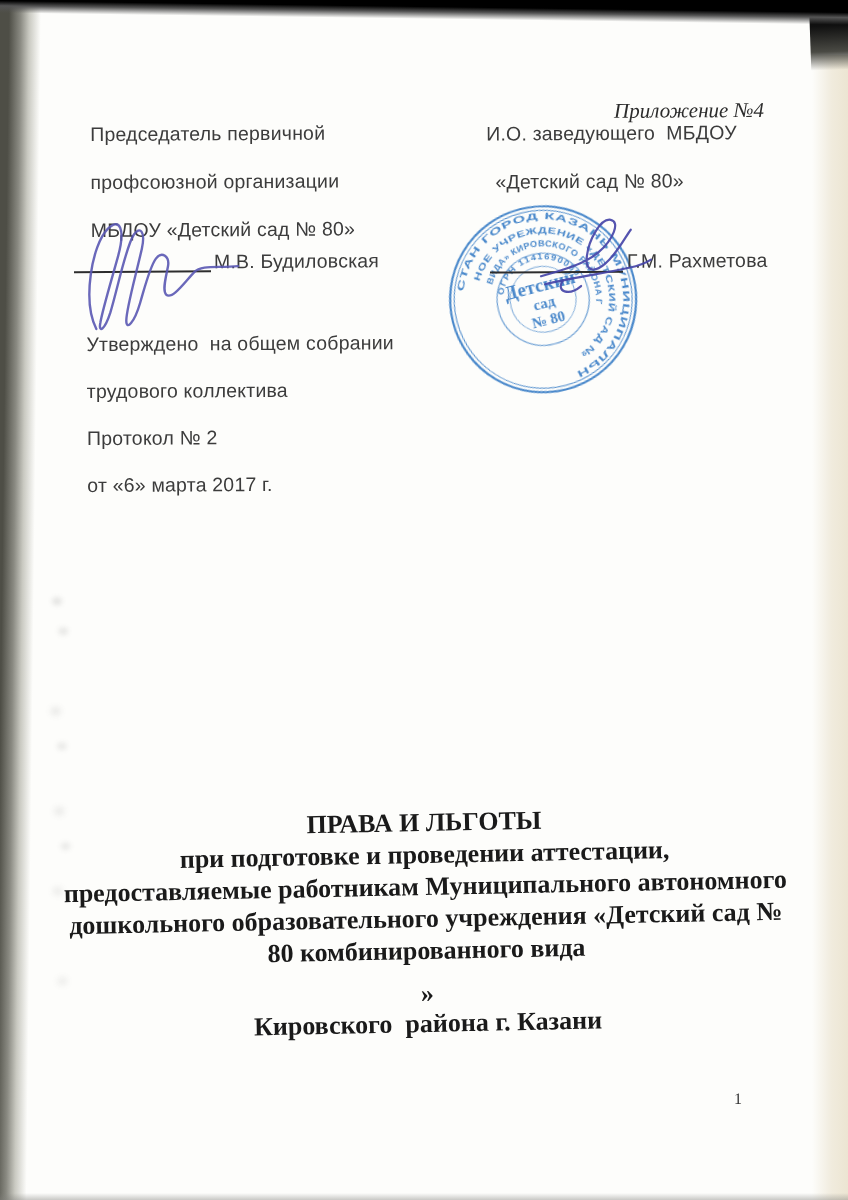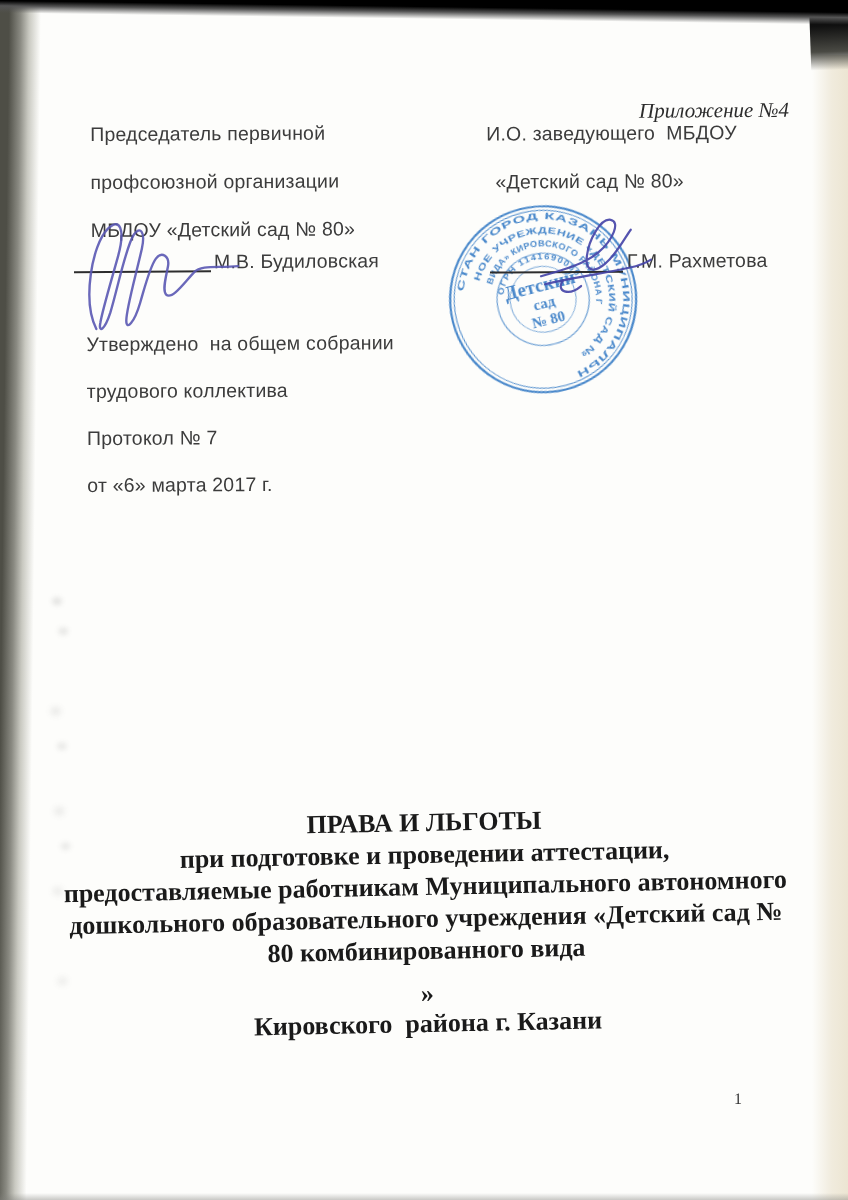--- a/index.html
+++ b/index.html
@@ -5,21 +5,21 @@
   :root{
     --paper:#fdfdfb; --text:#3c3c3c; --title_text:#1a1a1a;
     --stamp_blue:#3b7fc7; --ink_blue:#5a58b2; --ink_blue_dark:#4745a8; --line_black:#2d2d2d;
   }
   *{margin:0;padding:0;box-sizing:border-box;}
   body{width:848px;height:1200px;background:#888;font-family:"Liberation Sans",sans-serif;}
   .scan{position:relative;width:848px;height:1200px;background:var(--paper);overflow:hidden;}
   .content{position:absolute;inset:0;transform:rotate(-0.35deg);}
   .txt{position:absolute;font-size:19.5px;color:var(--text);letter-spacing:.2px;}
   .ws-pre{white-space:pre;}
-  .annex{position:absolute;font-family:"Liberation Serif",serif;font-style:italic;font-size:21px;color:#2c2c2c;margin-left:25px;}
+  .annex{position:absolute;font-family:"Liberation Serif",serif;font-style:italic;font-size:21px;color:#2c2c2c;}
   .sig-line{position:absolute;height:1.7px;background:var(--line_black);}
   .title-block{position:absolute;left:30px;top:807px;width:788px;text-align:center;
     font-family:"Liberation Serif",serif;font-weight:bold;font-size:26px;line-height:32px;
     color:var(--title_text);transform:rotate(-0.8deg);}
   .title-block .gap-line{margin-top:12px;line-height:30px;}
   .title-block .last-line{line-height:30px;}
   .page-num{position:absolute;left:731px;top:1092px;font-family:"Liberation Serif",serif;font-size:16px;color:#333;}
   
   .stamp{position:absolute;left:445px;top:200px;transform:rotate(-14deg);opacity:.92;filter:blur(.3px);}
   .stamp circle{stroke:var(--stamp_blue);fill:none;}
@@ -95,21 +95,21 @@
       <path d="M28,112 C14,84 24,28 40,12 C52,0 58,12 50,40 C42,68 34,94 32,106 C30,116 36,114 42,96 C50,70 58,30 66,18 C72,9 78,14 74,32 C68,58 58,92 58,104 C58,114 66,106 72,86 C78,66 82,50 88,42 C94,34 102,40 100,50 C98,60 94,74 98,78 C104,84 118,64 126,56 C134,48 150,52 170,50"></path>
     </svg>
     <svg class="sig sig-right" style="left:535px;top:215px;" width="130" height="92" viewBox="0 0 130 92">
       <path d="M8,62 C30,56 52,50 66,38 C80,26 88,8 78,6 C68,4 56,26 54,42 C52,56 60,60 72,50 C84,40 92,24 98,16"></path>
       <path d="M12,70 C36,64 68,60 96,54 C106,52 112,50 118,46"></path>
       <path d="M30,66 C22,78 36,82 48,72"></path>
     </svg>
 
     <div class="txt ws-pre" style="left:88px;top:331px;">Утверждено  на общем собрании</div>
     <div class="txt" style="left:88px;top:378px;">трудового коллектива</div>
-    <div class="txt" style="left:88px;top:425px;">Протокол № 7</div>
+    <div class="txt" style="left:88px;top:425px;">Протокол № 2</div>
     <div class="txt" style="left:88px;top:472px;">от «6» марта 2017 г.</div>
 
     <div class="title-block">
       <div>ПРАВА И ЛЬГОТЫ</div>
       <div>при подготовке и проведении аттестации,</div>
       <div>предоставляемые работникам Муниципального автономного</div>
       <div>дошкольного образовательного учреждения «Детский сад №</div>
       <div>80 комбинированного вида</div>
       <div class="gap-line">»</div>
       <div class="last-line ws-pre">Кировского  района г. Казани</div>

